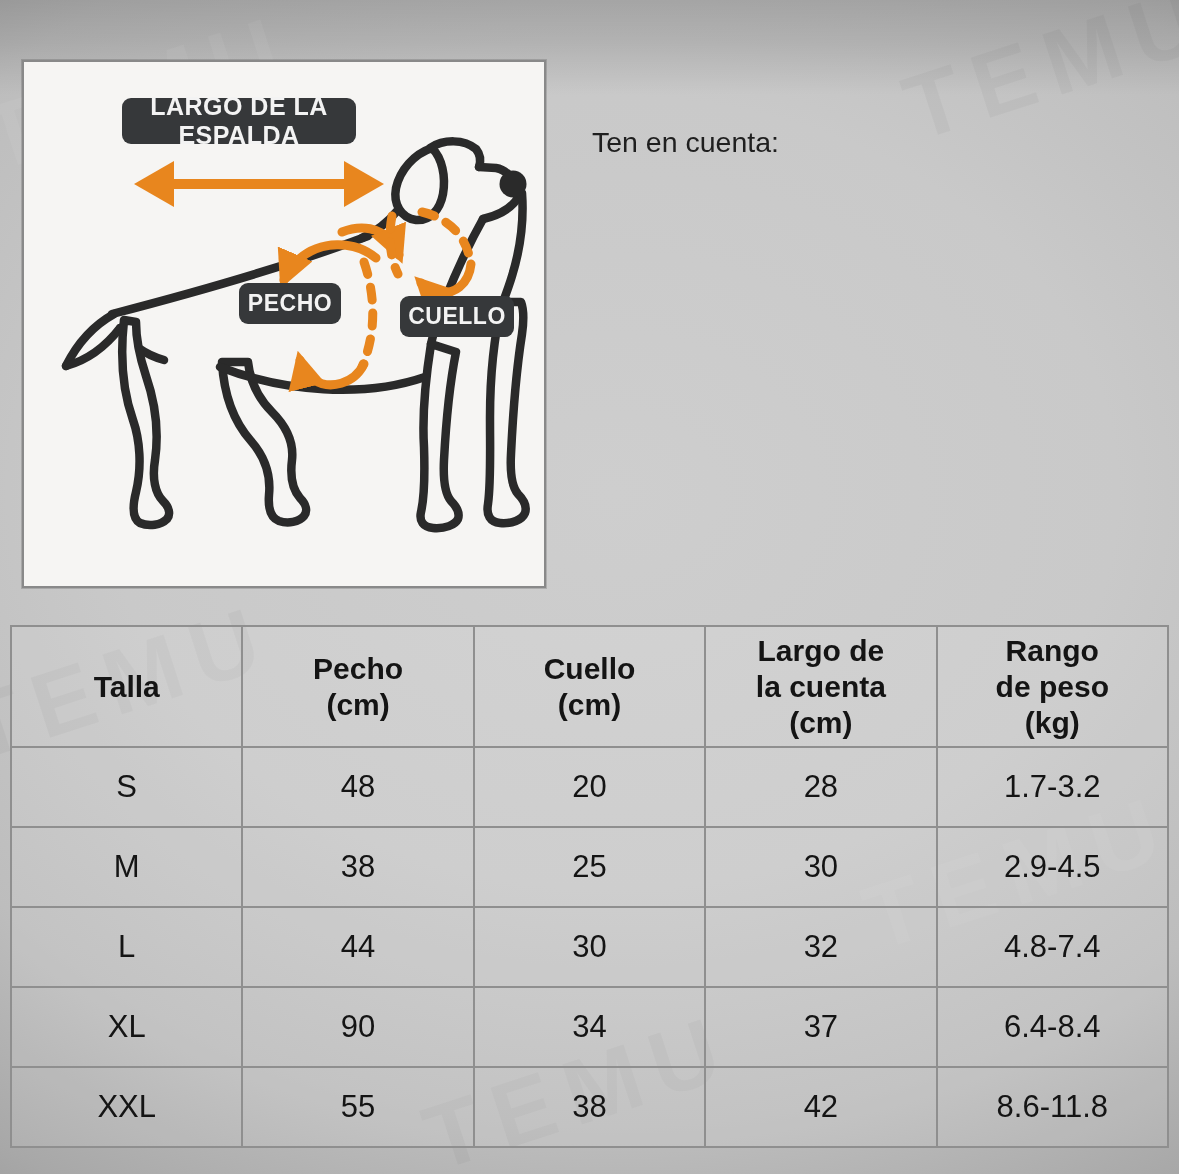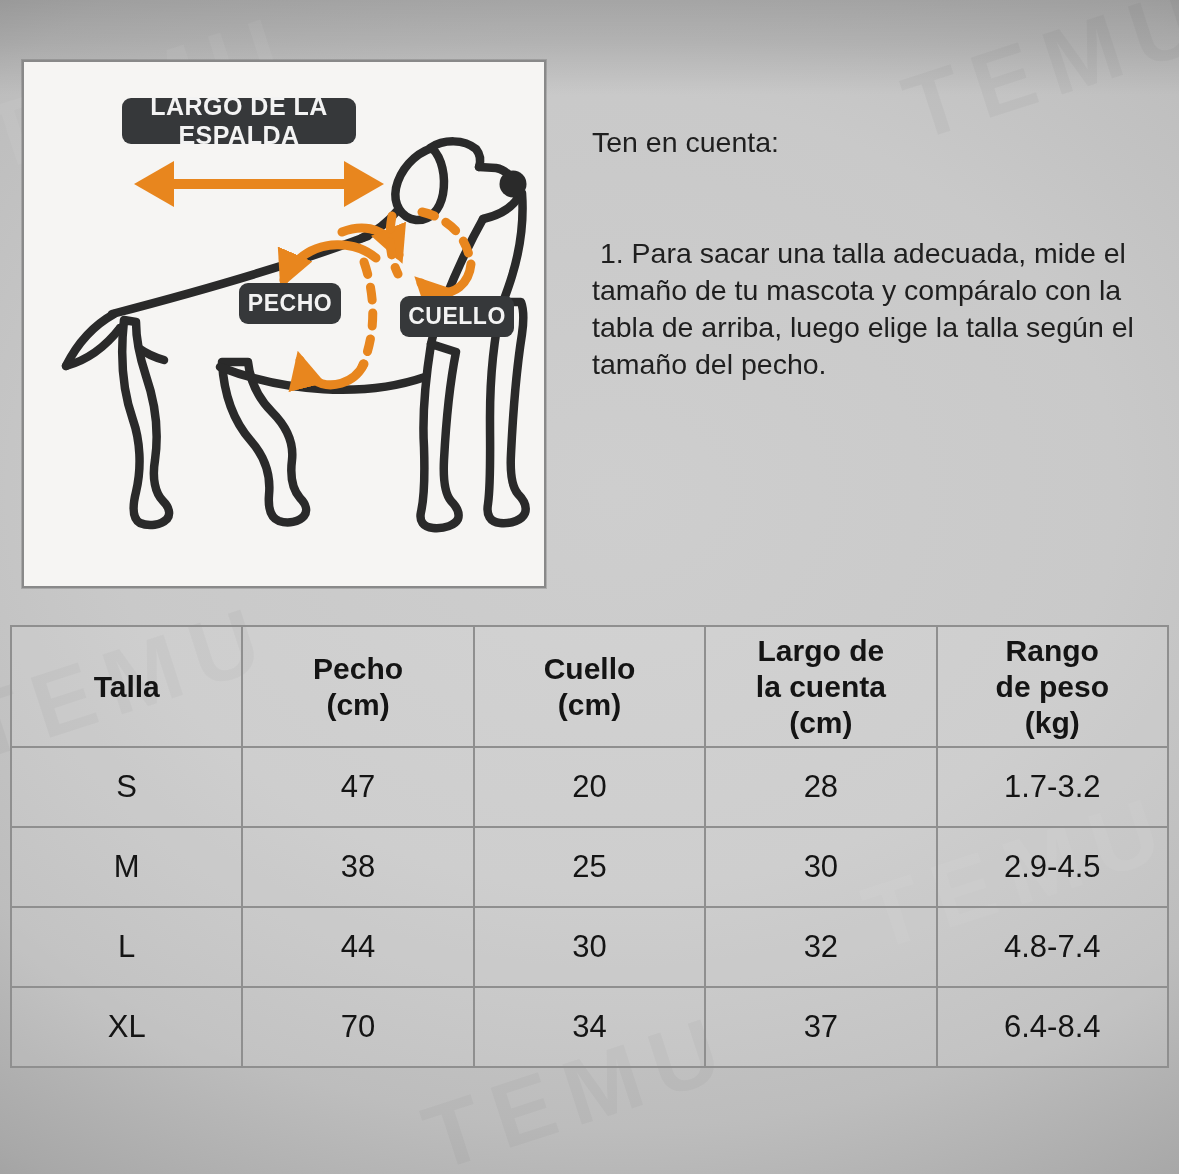--- a/index.html
+++ b/index.html
@@ -161,21 +161,20 @@
       </g>
     </svg>
 
     <div class="measure-label label-back">LARGO DE LA ESPALDA</div>
     <div class="measure-label label-chest">PECHO</div>
     <div class="measure-label label-neck">CUELLO</div>
   </div>
 
   <div class="notes">
     <span class="note-line">Ten en cuenta:</span>
-    <span class="note-line"> 1. Para sacar una talla adecuada, mide el tamaño de tu mascota y compáralo con la tabla de arriba, luego elige la talla según el tamaño del pecho.</span>
   </div>
 
   <div class="size-table-wrap">
     <table class="size-table">
       <thead>
         <tr>
           <th>Talla</th>
           <th>Pecho
 (cm)</th>
           <th>Cuello
@@ -184,43 +183,50 @@
 la cuenta
 (cm)</th>
           <th>Rango
 de peso
 (kg)</th>
         </tr>
       </thead>
       <tbody>
         <tr>
           <td>S</td>
-          <td>47</td>
+          <td>48</td>
           <td>20</td>
           <td>28</td>
           <td>1.7-3.2</td>
         </tr>
         <tr>
           <td>M</td>
           <td>38</td>
           <td>25</td>
           <td>30</td>
           <td>2.9-4.5</td>
         </tr>
         <tr>
           <td>L</td>
           <td>44</td>
           <td>30</td>
           <td>32</td>
           <td>4.8-7.4</td>
         </tr>
         <tr>
           <td>XL</td>
-          <td>70</td>
+          <td>90</td>
           <td>34</td>
           <td>37</td>
           <td>6.4-8.4</td>
         </tr>
+        <tr>
+          <td>XXL</td>
+          <td>55</td>
+          <td>38</td>
+          <td>42</td>
+          <td>8.6-11.8</td>
+        </tr>
       </tbody>
     </table>
   </div>
 
 </div>
 
 </body></html>

